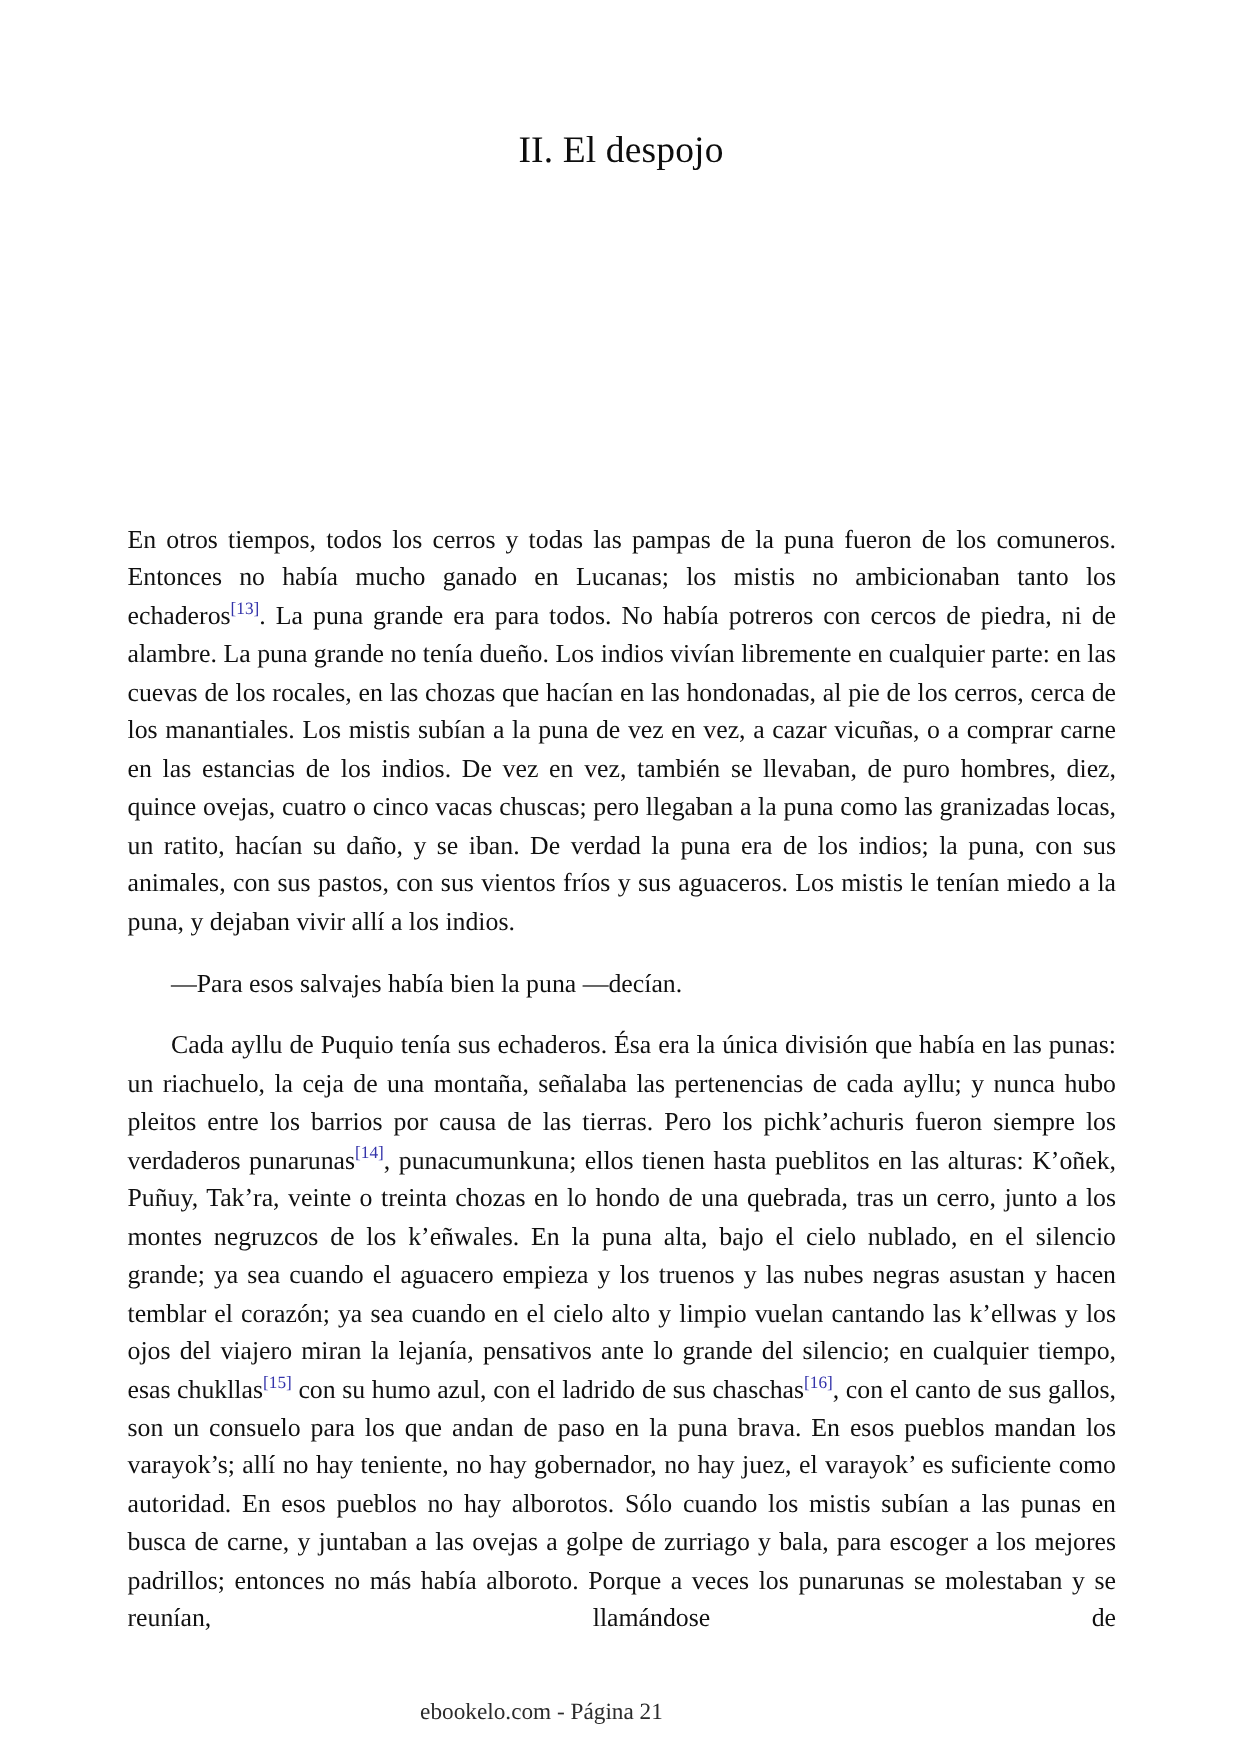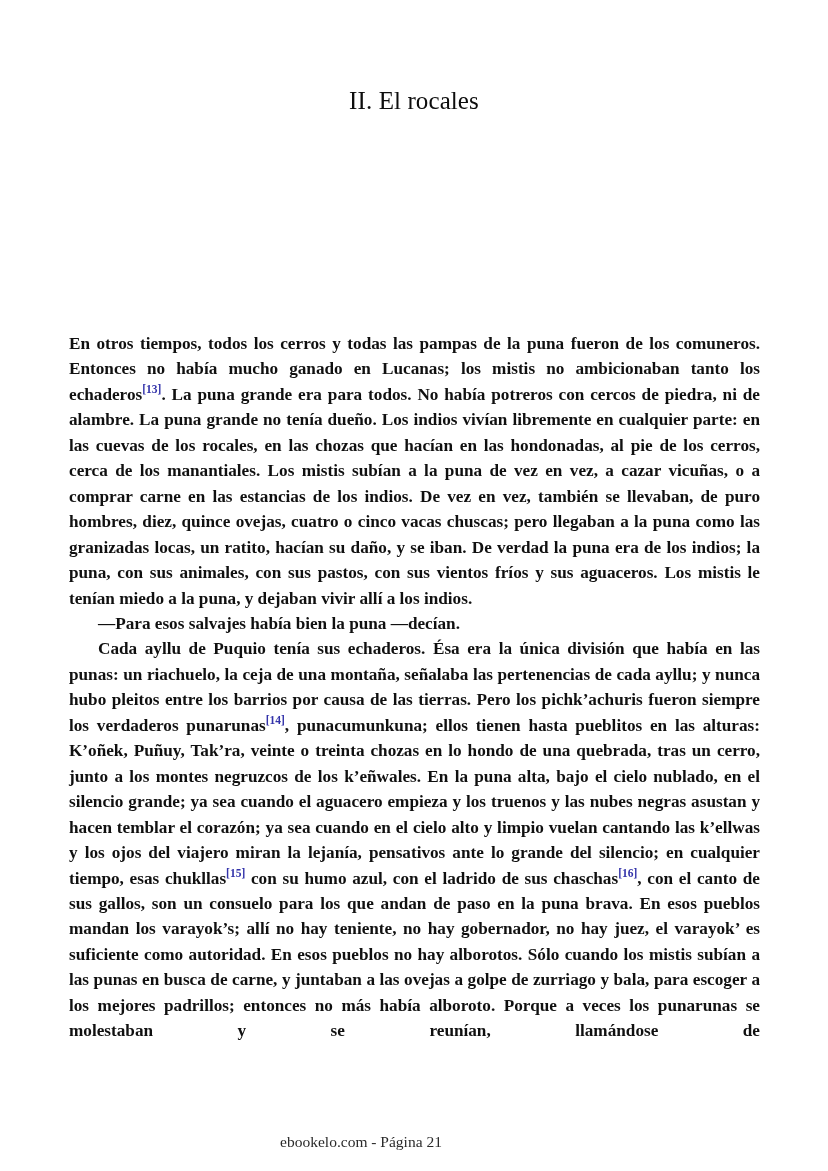--- a/index.html
+++ b/index.html
@@ -47,24 +47,23 @@
     width: 691px;
     text-align: justify;
     text-justify: inter-word;
     font-size: 17.2px;
     line-height: 25.45px;
     color: #101010;
     hyphens: none;
   }
 
   .body-block p {
-    margin: 0;
+    margin: 16px;
     text-align: justify;
     text-align-last: left;
-    font-weight: bold;
   }
 
   .body-block p.indent {
     text-indent: 29px;
   }
 
   
   .body-block p.cut {
     text-align: justify;
     text-align-last: justify;
@@ -88,21 +87,21 @@
     font-size: 15.5px;
     color: #2b2b2b;
     line-height: 22px;
   }
 </style>
 </head>
 <body>
 
 <div class="page">
 
-  <h1 class="chapter-title">II. El rocales</h1>
+  <h1 class="chapter-title">II. El despojo</h1>
 
   <div class="body-block">
       <p>En otros tiempos, todos los cerros y todas las pampas de la puna fueron de los comuneros. Entonces no había mucho ganado en Lucanas; los mistis no ambicionaban tanto los echaderos<sup class="footnote-ref">[13]</sup>. La puna grande era para todos. No había potreros con cercos de piedra, ni de alambre. La puna grande no tenía dueño. Los indios vivían libremente en cualquier parte: en las cuevas de los rocales, en las chozas que hacían en las hondonadas, al pie de los cerros, cerca de los manantiales. Los mistis subían a la puna de vez en vez, a cazar vicuñas, o a comprar carne en las estancias de los indios. De vez en vez, también se llevaban, de puro hombres, diez, quince ovejas, cuatro o cinco vacas chuscas; pero llegaban a la puna como las granizadas locas, un ratito, hacían su daño, y se iban. De verdad la puna era de los indios; la puna, con sus animales, con sus pastos, con sus vientos fríos y sus aguaceros. Los mistis le tenían miedo a la puna, y dejaban vivir allí a los indios.</p>
       <p class="indent">—Para esos salvajes había bien la puna —decían.</p>
       <p class="indent cut">Cada ayllu de Puquio tenía sus echaderos. Ésa era la única división que había en las punas: un riachuelo, la ceja de una montaña, señalaba las pertenencias de cada ayllu; y nunca hubo pleitos entre los barrios por causa de las tierras. Pero los pichk’achuris fueron siempre los verdaderos punarunas<sup class="footnote-ref">[14]</sup>, punacumunkuna; ellos tienen hasta pueblitos en las alturas: K’oñek, Puñuy, Tak’ra, veinte o treinta chozas en lo hondo de una quebrada, tras un cerro, junto a los montes negruzcos de los k’eñwales. En la puna alta, bajo el cielo nublado, en el silencio grande; ya sea cuando el aguacero empieza y los truenos y las nubes negras asustan y hacen temblar el corazón; ya sea cuando en el cielo alto y limpio vuelan cantando las k’ellwas y los ojos del viajero miran la lejanía, pensativos ante lo grande del silencio; en cualquier tiempo, esas chukllas<sup class="footnote-ref">[15]</sup> con su humo azul, con el ladrido de sus chaschas<sup class="footnote-ref">[16]</sup>, con el canto de sus gallos, son un consuelo para los que andan de paso en la puna brava. En esos pueblos mandan los varayok’s; allí no hay teniente, no hay gobernador, no hay juez, el varayok’ es suficiente como autoridad. En esos pueblos no hay alborotos. Sólo cuando los mistis subían a las punas en busca de carne, y juntaban a las ovejas a golpe de zurriago y bala, para escoger a los mejores padrillos; entonces no más había alboroto. Porque a veces los punarunas se molestaban y se reunían, llamándose de</p>
     </div>
 
   <div class="page-footer">ebookelo.com - Página 21</div>
 
 </div>

